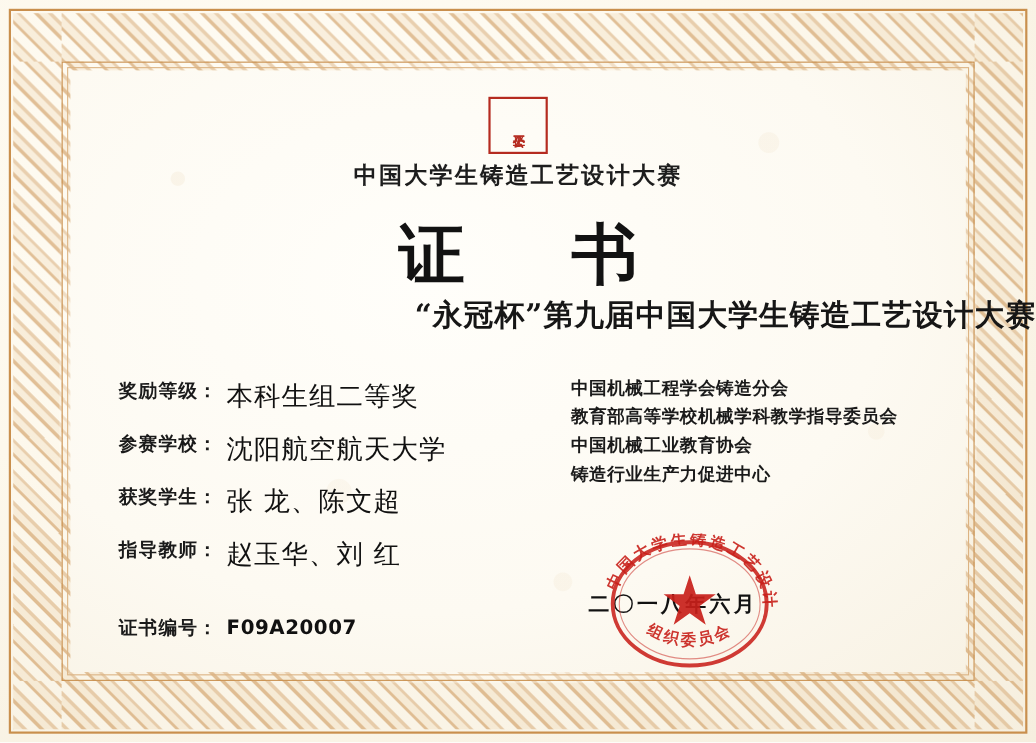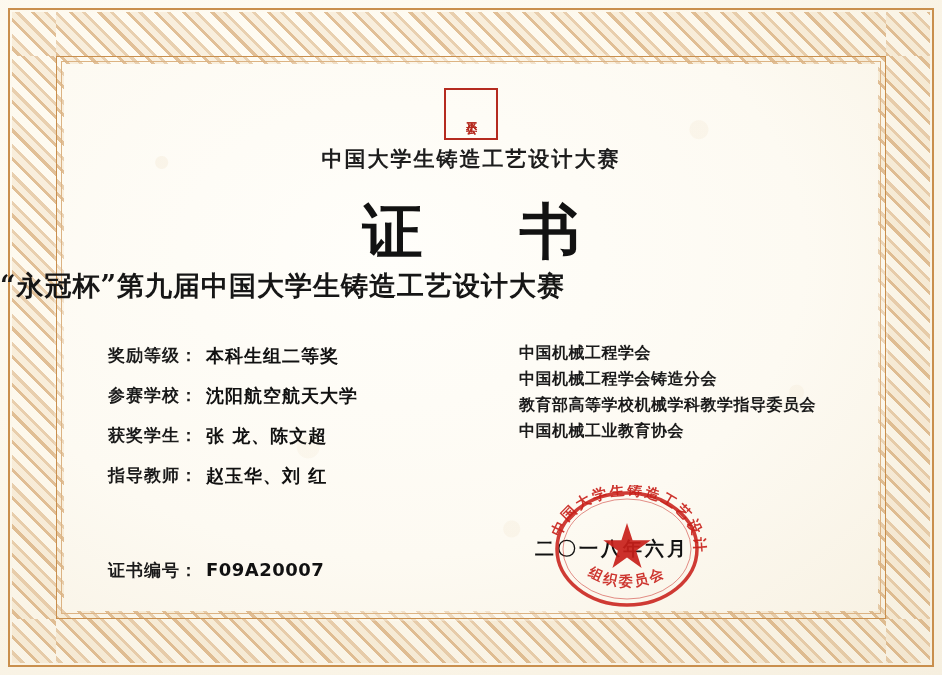--- a/index.html
+++ b/index.html
@@ -134,21 +134,21 @@
     font-weight: bold;
     color: #121212;
     letter-spacing: 38px;
     text-indent: 38px;
   }
 
   .subtitle {
     position: absolute;
     top: 268px;
     width: 100%;
-    text-align: left;
+    text-align: right;
     font-family: "DejaVu Serif", "Liberation Serif", serif;
     font-size: 27px;
     font-weight: bold;
     color: #161616;
     letter-spacing: 1px;
   }
 
   .fields {
     position: absolute;
     left: 108px;
@@ -162,22 +162,22 @@
     font-family: "DejaVu Serif", "Liberation Serif", serif;
   }
   .field-label {
     font-size: 17px;
     font-weight: bold;
     color: #1a1a1a;
     letter-spacing: 1px;
     white-space: nowrap;
   }
   .field-value {
-    font-size: 18px;
-    font-weight: bold;
+    font-size: 24px;
+    font-weight: normal;
     color: #111111;
     letter-spacing: 1px;
     margin-left: 8px;
     white-space: nowrap;
   }
 
   .orgs {
     position: absolute;
     left: 519px;
     top: 340px;
@@ -270,24 +270,24 @@
         <span class="field-label">获奖学生：</span>
         <span class="field-value">张  龙、陈文超</span>
       </div>
       <div class="field-row">
         <span class="field-label">指导教师：</span>
         <span class="field-value">赵玉华、刘  红</span>
       </div>
     </div>
 
     <div class="orgs">
-      <div class="org-item">中国机械工程学会</div>
       <div class="org-item">中国机械工程学会铸造分会</div>
       <div class="org-item">教育部高等学校机械学科教学指导委员会</div>
       <div class="org-item">中国机械工业教育协会</div>
+      <div class="org-item">铸造行业生产力促进中心</div>
     </div>
 
     <div class="cert-no">
       <span class="field-label">证书编号：</span>
       <span class="field-value">F09A20007</span>
     </div>
 
     <div class="date">二〇一八年六月</div>
 
     <div class="stamp">

